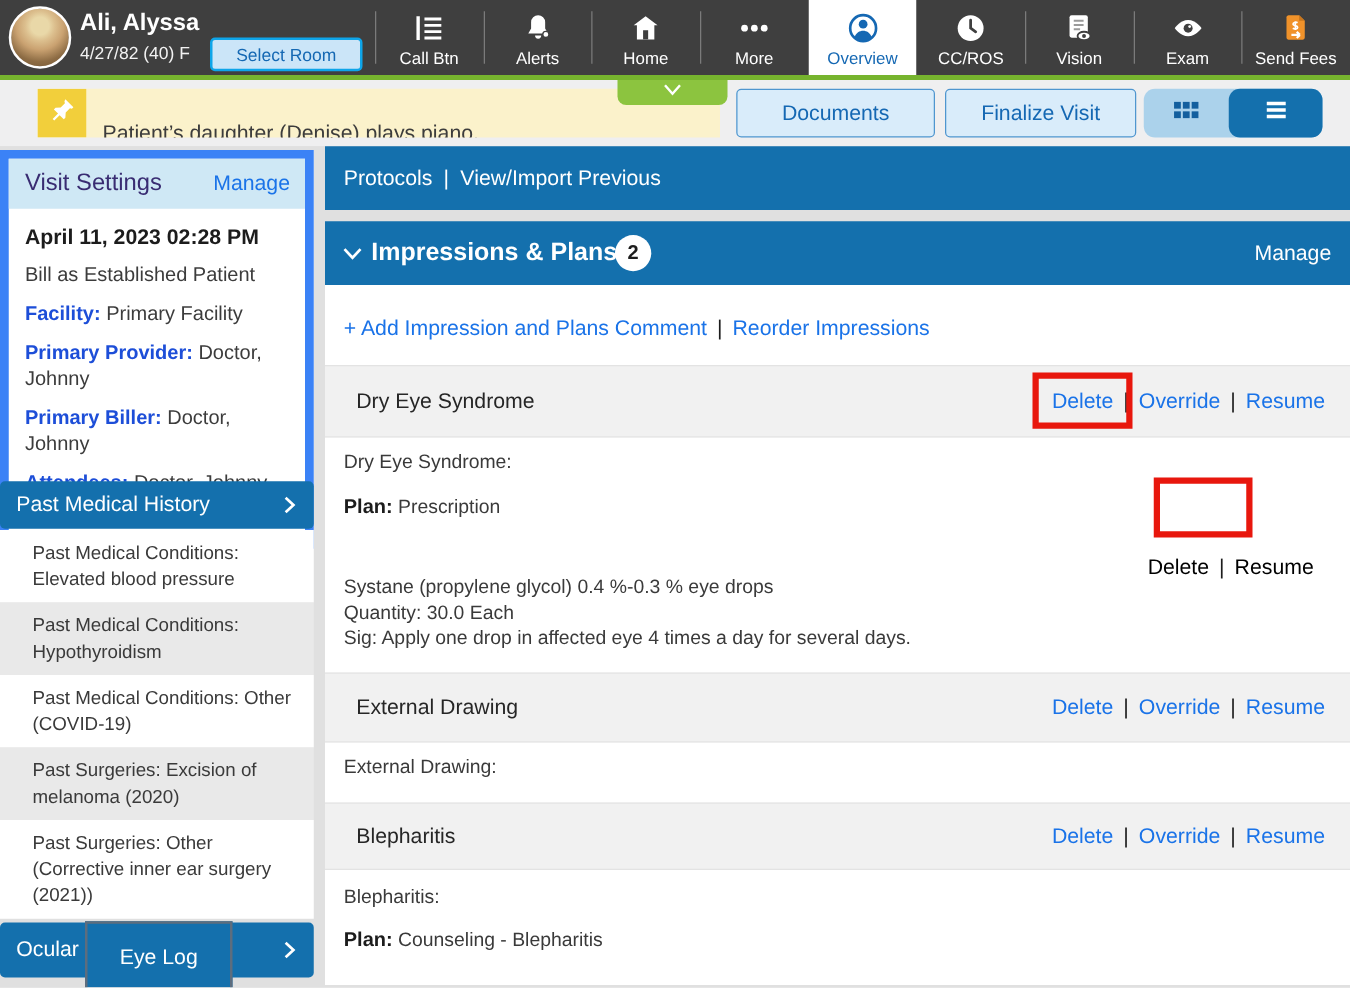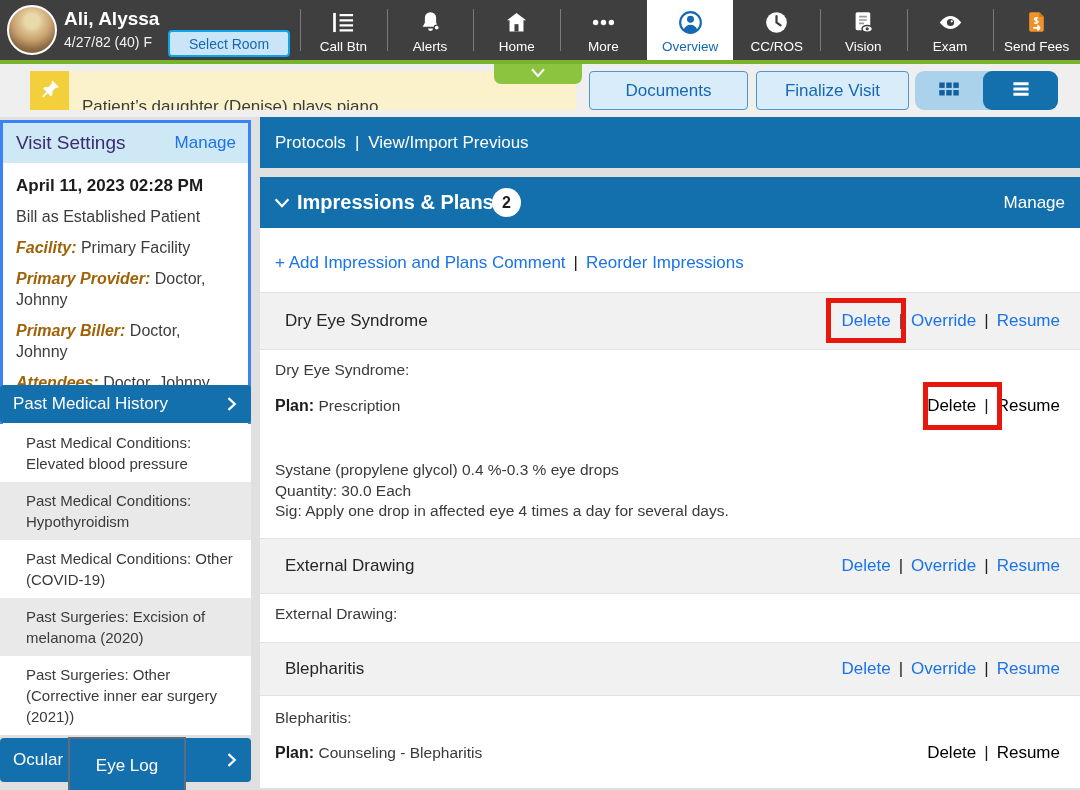--- a/index.html
+++ b/index.html
@@ -42,27 +42,27 @@
   .btn-docs { left:589px; width:159px; }
   .btn-final { left:756px; width:153px; }
   .toggle { position:absolute; left:915px; top:7px; width:143px; height:39px; background:#abd2eb; border-radius:9px; display:flex; }
   .toggle-grid { flex:1; display:flex; align-items:center; justify-content:center; cursor:pointer; }
   .toggle-list { width:75px; background:#1470ad; border-radius:9px; display:flex; align-items:center; justify-content:center; cursor:pointer; }
 
   
   .content { position:absolute; top:117px; left:0; width:1080px; height:673px; background:#e0e0e0; }
   aside { position:absolute; left:0; top:0; width:252px; height:673px; overflow:hidden; }
 
-  .vs-panel { position:absolute; left:0; top:3px; width:251px; height:319px; background:#fff; border:3px solid #3b82f6; }
+  .vs-panel { position:absolute; left:0; top:3px; width:251px; height:319px; background:#fff; border:7px solid #3b82f6; }
   .vs-header { height:40px; background:#cfe8f5; position:relative; }
   .vs-title { position:absolute; left:13px; line-height:40px; font-size:19px; color:#392c72; }
   .vs-manage { position:absolute; right:12px; line-height:40px; font-size:17px; color:#1a73e8; }
   .vs-body { padding:12px 13px 0 13px; font-size:16px; color:#3c3c3c; line-height:21px; }
   .vs-body > div { margin-bottom:10px; }
-  .vs-body b { color:#a16207;font-style:italic; }
+  .vs-body b { color:#1d4ed8; }
   .vs-date { font-weight:bold; font-size:17px; color:#1c1c1c; }
 
   .side-hdr { position:absolute; left:0; width:251px; background:#1470ad; border-radius:4px; color:#fff; cursor:pointer; }
   .pmh-hdr { top:268px; height:38px; }
   .oc-hdr  { top:621px; height:44px; }
   .side-hdr .lbl { position:absolute; left:13px; font-size:17px; }
   .pmh-hdr .lbl { line-height:38px; } .oc-hdr .lbl { line-height:44px; }
   .side-hdr svg { position:absolute; right:10px; top:50%; transform:translateY(-50%); width:20px; height:20px; }
 
   .pmh-list { position:absolute; top:307px; left:0; width:251px; }
@@ -97,21 +97,21 @@
   .row-ext { top:310px; height:56px; } .row-ext  .rl { line-height:54px; }
   .row-ble { top:414px; height:54px; } .row-ble  .rl { line-height:52px; }
   .row-title { position:absolute; left:25px; font-size:17px; color:#262626; }
   .actions { position:absolute; right:20px; font-size:17px; white-space:nowrap; }
   .actions a { color:#1a73e8; }
 
   .txt { position:absolute; left:15px; font-size:15.5px; line-height:20px; color:#3a3a3a; }
   .txt b { color:#1c1c1c; font-size:16px; }
   .t-dry { top:132px; } .t-ext { top:376px; } .t-ble { top:480px; }
   .plan1 { top:168px; } .plan2 { top:515px; }
-  .plan-actions { position:absolute; right:20px; font-size:17px; line-height:20px; white-space:nowrap; }
+  .plan-actions { position:absolute; right:29px; font-size:17px; line-height:20px; white-space:nowrap;margin-top:48px; }
   .pa1 { top:168px; } .pa2 { top:515px; }
   .rx { top:232px; line-height:20.5px; }
 
   .hl { position:absolute; border:5px solid #e8170d; z-index:3; pointer-events:none; }
   .hl1 { left:566px; top:70px; width:80px; height:45px; }
   .hl2 { left:663px; top:154px; width:79px; height:48px; }
 </style>
 </head>
 <body>
 

